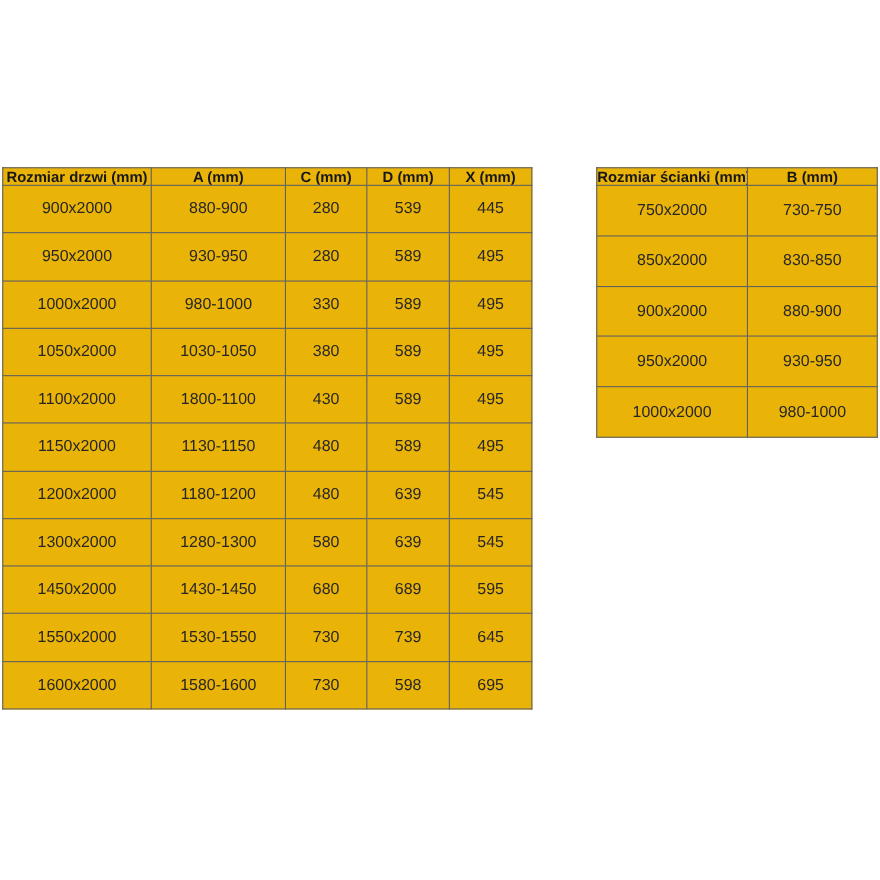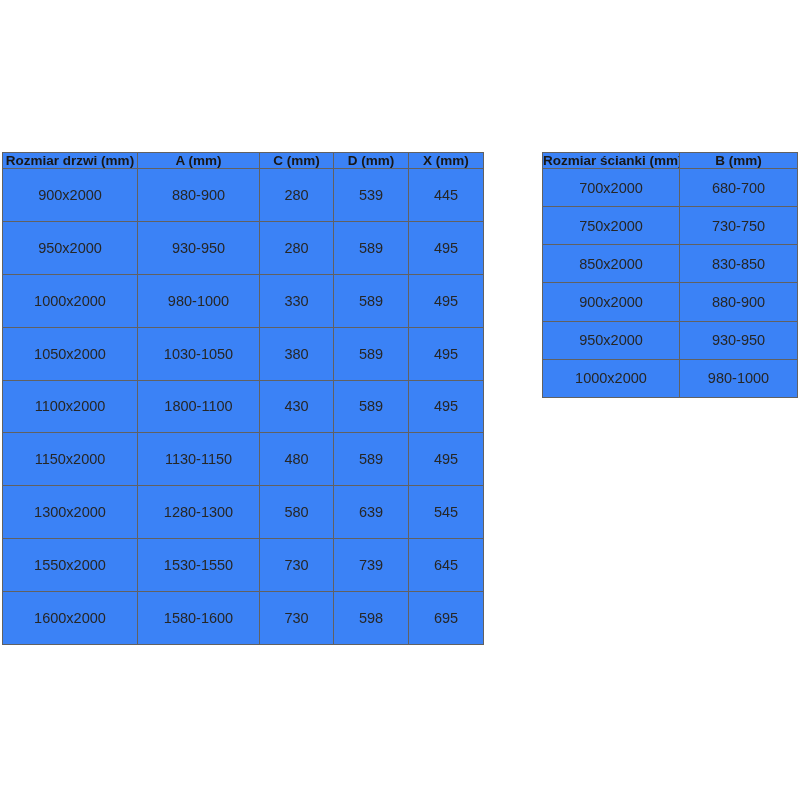--- a/index.html
+++ b/index.html
@@ -11,21 +11,21 @@
     width: 800px;
     height: 800px;
     position: relative;
     font-family: "Liberation Sans", sans-serif;
     color: #1f1f1f;
   }
   table.spec {
     position: absolute;
     border-collapse: collapse;
     table-layout: fixed;
-    background: #3b82f6;
+    background: #eab308;
   }
   table.spec th, table.spec td {
     border: 1px solid #616161;
     text-align: center;
     vertical-align: middle;
     padding: 0;
     overflow: hidden;
     white-space: nowrap;
   }
   table.spec th {
@@ -110,25 +110,39 @@
           <td>495</td>
         </tr>
         <tr>
           <td>1150x2000</td>
           <td>1130-1150</td>
           <td>480</td>
           <td>589</td>
           <td>495</td>
         </tr>
         <tr>
+          <td>1200x2000</td>
+          <td>1180-1200</td>
+          <td>480</td>
+          <td>639</td>
+          <td>545</td>
+        </tr>
+        <tr>
           <td>1300x2000</td>
           <td>1280-1300</td>
           <td>580</td>
           <td>639</td>
           <td>545</td>
+        </tr>
+        <tr>
+          <td>1450x2000</td>
+          <td>1430-1450</td>
+          <td>680</td>
+          <td>689</td>
+          <td>595</td>
         </tr>
         <tr>
           <td>1550x2000</td>
           <td>1530-1550</td>
           <td>730</td>
           <td>739</td>
           <td>645</td>
         </tr>
         <tr>
           <td>1600x2000</td>
@@ -146,24 +160,20 @@
       <col style="width:118px">
     </colgroup>
     <thead>
       <tr>
           <th>Rozmiar ścianki (mm)</th>
           <th>B (mm)</th>
         </tr>
     </thead>
     <tbody>
         <tr>
-          <td>700x2000</td>
-          <td>680-700</td>
-        </tr>
-        <tr>
           <td>750x2000</td>
           <td>730-750</td>
         </tr>
         <tr>
           <td>850x2000</td>
           <td>830-850</td>
         </tr>
         <tr>
           <td>900x2000</td>
           <td>880-900</td>

